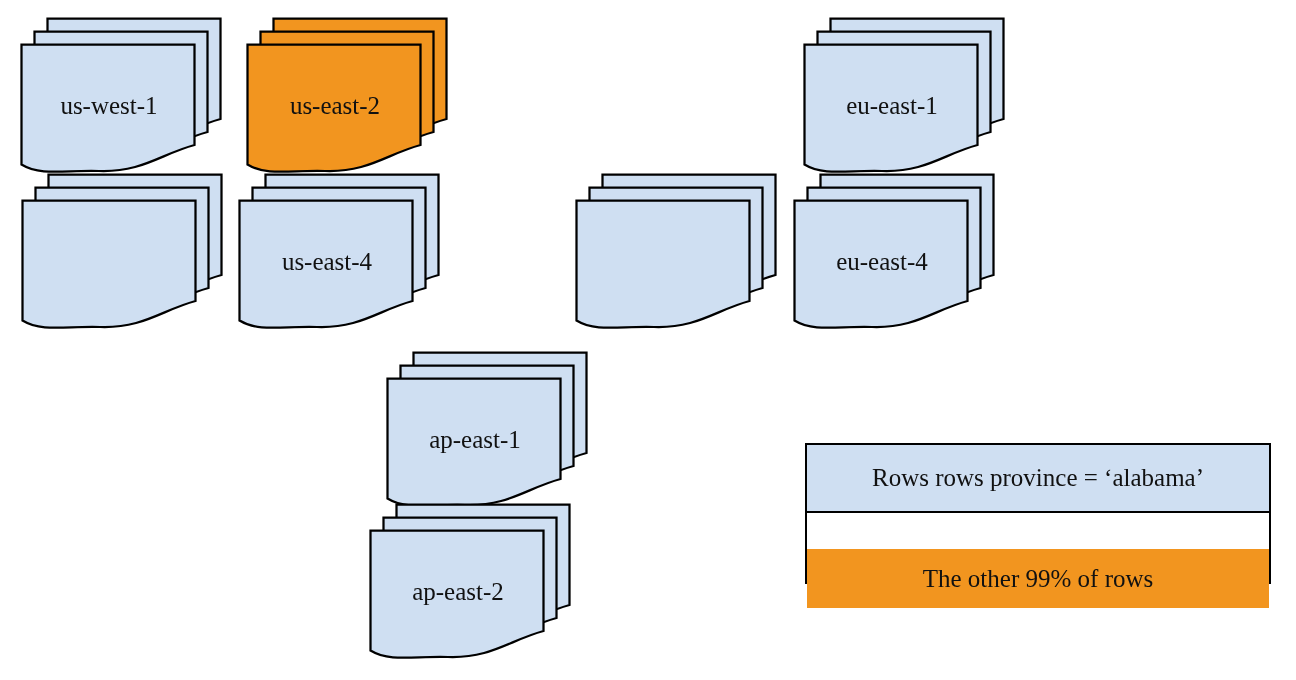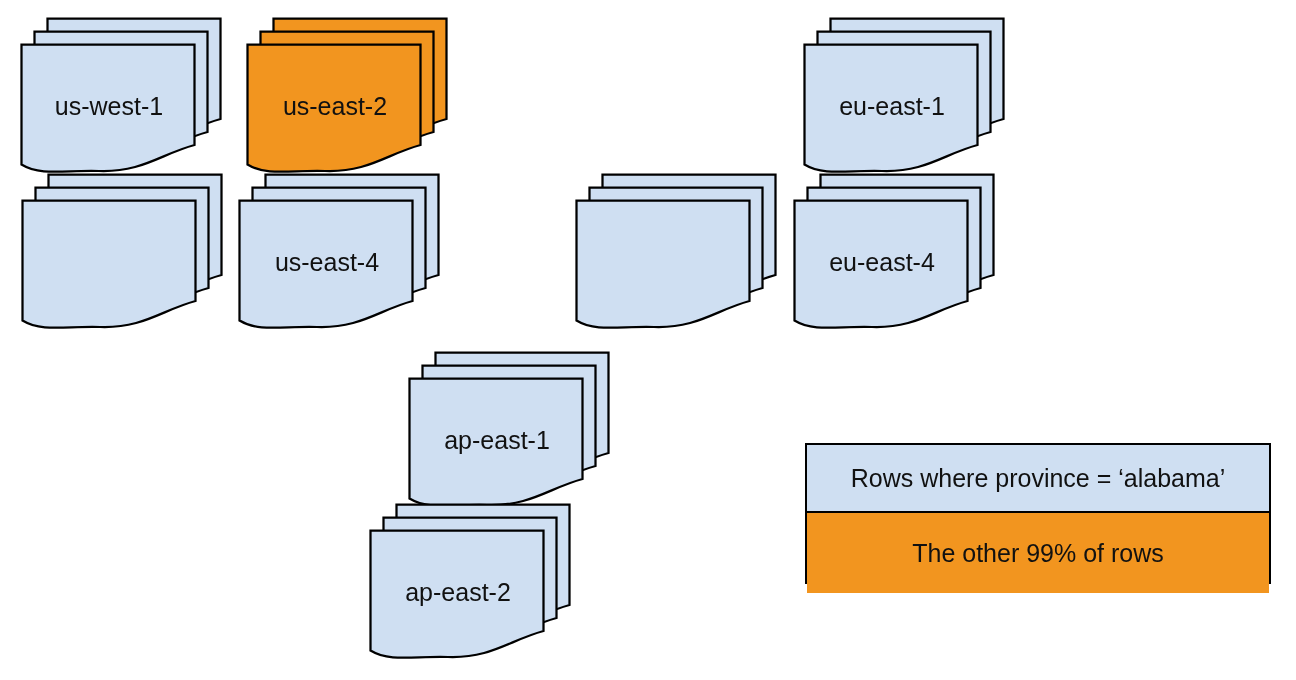--- a/index.html
+++ b/index.html
@@ -6,21 +6,21 @@
     margin: 0;
     padding: 0;
     background: #ffffff;
   }
   .canvas {
     position: relative;
     width: 1296px;
     height: 680px;
     background: var(--c-bg, #ffffff);
     overflow: hidden;
-    font-family: Liberation Sans, sans-serif;
+    font-family: Liberation Serif, serif;
   }
   .defs-svg {
     position: absolute;
     width: 0;
     height: 0;
     overflow: hidden;
   }
   .stack {
     position: absolute;
     width: 206px;
@@ -73,21 +73,22 @@
     color: #111111;
     white-space: nowrap;
   }
   .legend-row.blue {
     background: var(--c-blue, #cfdff2);
     border-bottom: 2.5px solid var(--c-stroke, #000000);
     height: 66px;
   }
   .legend-row.orange {
     background: var(--c-orange, #f2951f);
-    height: 80px;
+    height: 59px;
+    margin-top: 36px;
   }
 </style>
 </head>
 <body>
 
 <div class="canvas">
 
   <svg class="defs-svg" aria-hidden="true">
     <defs>
       <path id="doc" d="M1.5,1.5 L174.5,1.5 L174.5,102
@@ -151,40 +152,40 @@
 
   <div class="stack" style="left:793px;top:173px">
     <svg class="stack-svg" width="206" height="160" viewBox="0 0 206 160">
       <use href="#doc" class="doc" transform="translate(26,0)"></use>
       <use href="#doc" class="doc" transform="translate(13,13)"></use>
       <use href="#doc" class="doc" transform="translate(0,26)"></use>
     </svg>
     <div class="stack-label">eu-east-4</div>
   </div>
 
-  <div class="stack" style="left:408px;top:351px">
+  <div class="stack" style="left:386px;top:351px">
     <svg class="stack-svg" width="206" height="160" viewBox="0 0 206 160">
       <use href="#doc" class="doc" transform="translate(26,0)"></use>
       <use href="#doc" class="doc" transform="translate(13,13)"></use>
       <use href="#doc" class="doc" transform="translate(0,26)"></use>
     </svg>
     <div class="stack-label">ap-east-1</div>
   </div>
 
   <div class="stack" style="left:369px;top:503px">
     <svg class="stack-svg" width="206" height="160" viewBox="0 0 206 160">
       <use href="#doc" class="doc" transform="translate(26,0)"></use>
       <use href="#doc" class="doc" transform="translate(13,13)"></use>
       <use href="#doc" class="doc" transform="translate(0,26)"></use>
     </svg>
     <div class="stack-label">ap-east-2</div>
   </div>
 
   <div class="legend">
     <div class="legend-row blue">
-      <span>Rows where province = ‘alabama’</span>
+      <span>Rows rows province = ‘alabama’</span>
     </div>
     <div class="legend-row orange">
       <span>The other 99% of rows</span>
     </div>
   </div>
 
 </div>
 
 </body></html>

